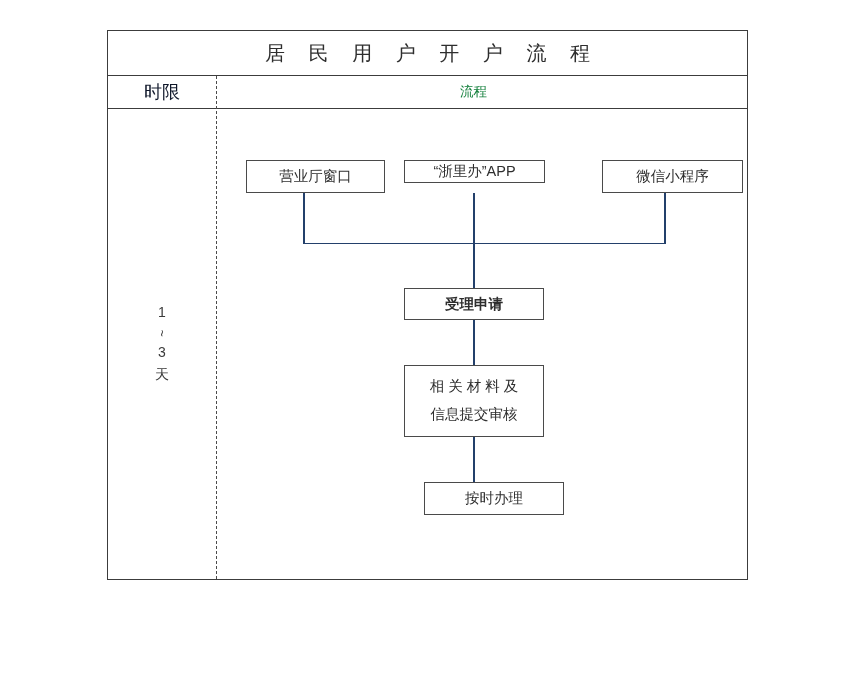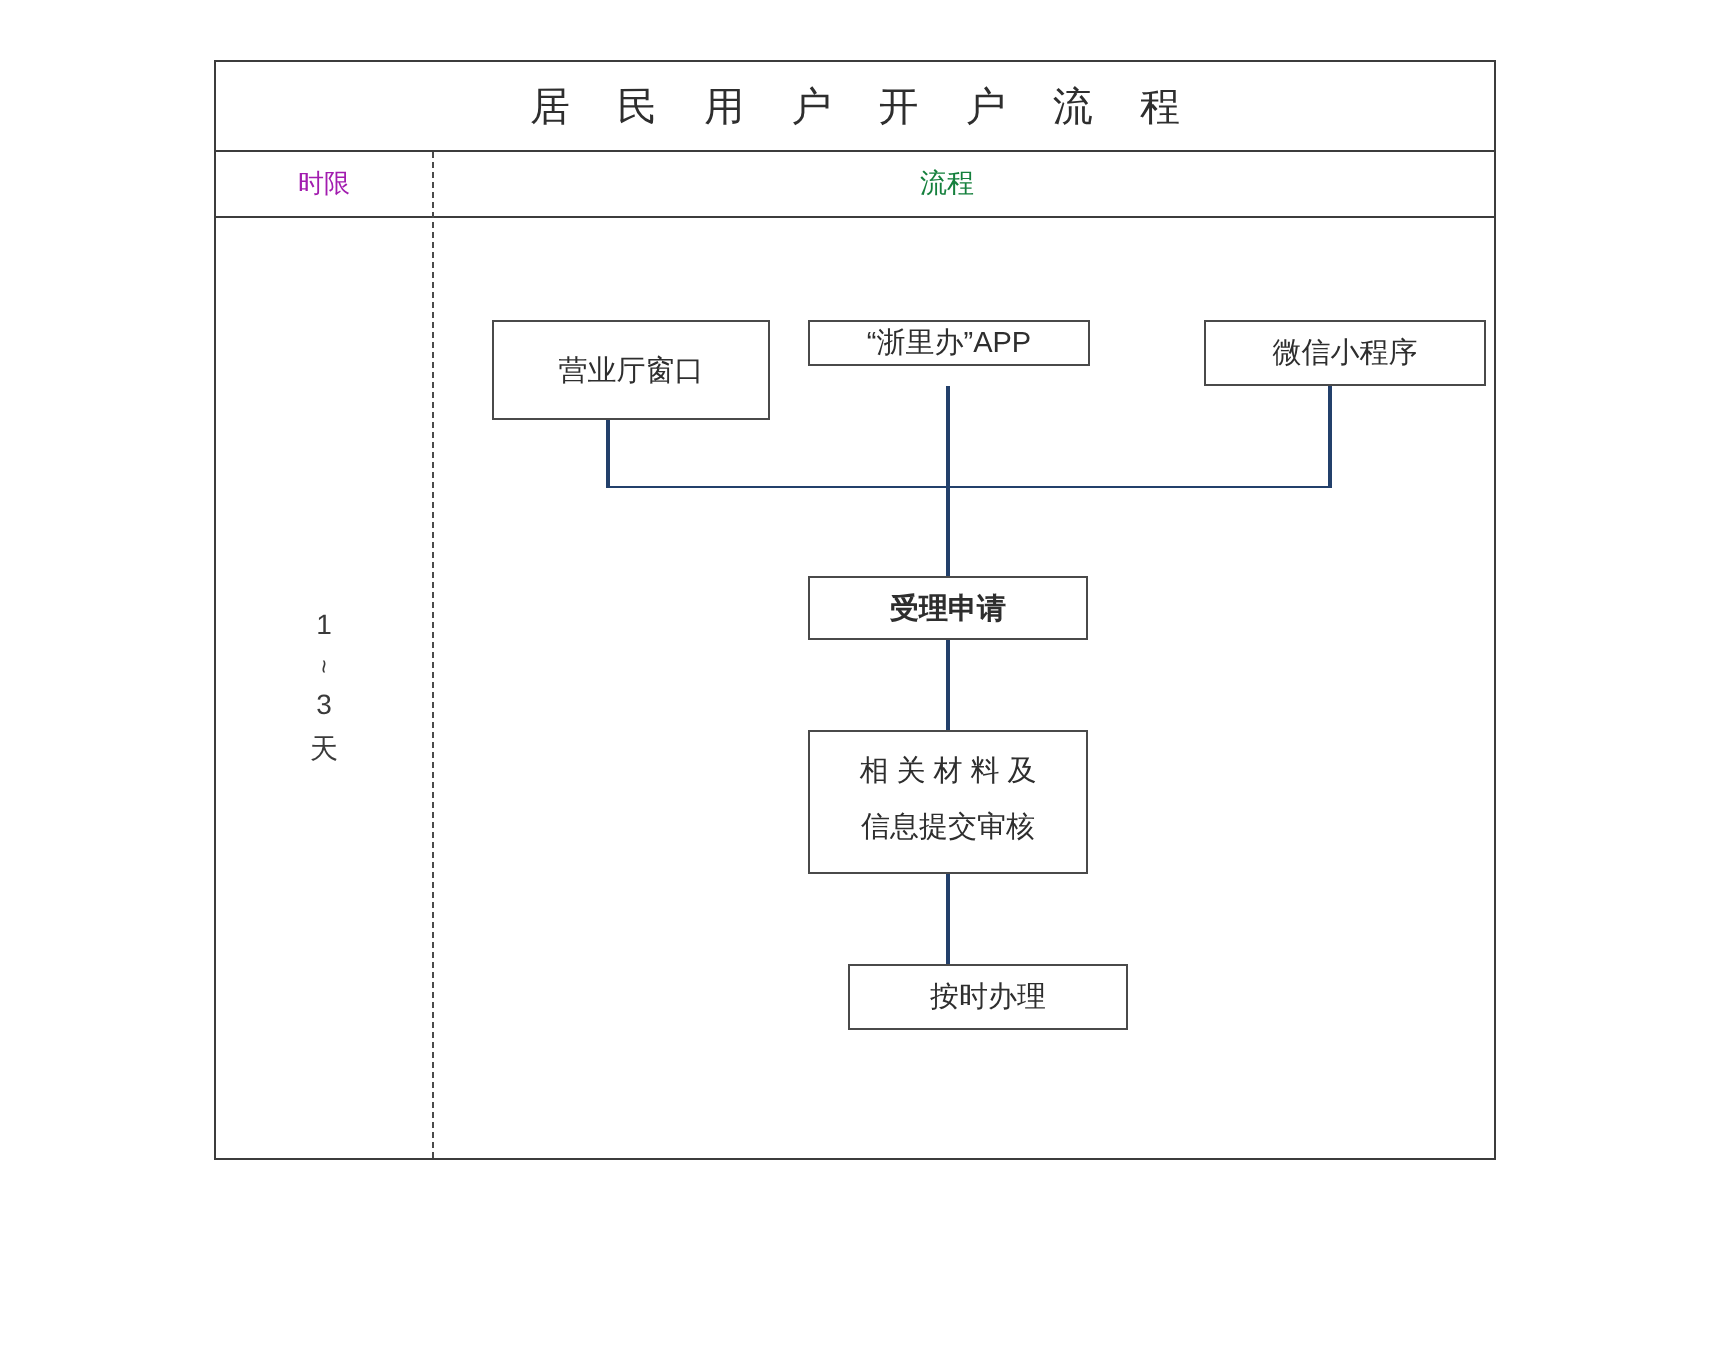--- a/index.html
+++ b/index.html
@@ -68,22 +68,22 @@
   }
   .header-limit {
     position: absolute;
     left: 0;
     top: 0;
     width: 108px;
     height: 100%;
     display: flex;
     align-items: center;
     justify-content: center;
-    font-size: 13px;
-    color: #a21caf;
+    font-size: 18px;
+    color: #0f172a;
   }
   .header-flow {
     position: absolute;
     left: 108px;
     top: 0;
     right: 16px;
     height: 100%;
     display: flex;
     align-items: center;
     justify-content: center;
@@ -140,21 +140,21 @@
     justify-content: center;
     font-size: 14.5px;
     color: #2e2e2e;
     z-index: 3;
     text-align: center;
   }
   .node .line1, .node .line2 { display: block; white-space: nowrap; }
   .node.two-line { line-height: 1.95; font-family: Liberation Mono, monospace; }
   .node.two-line .line1 { letter-spacing: 4px; text-indent: 4px; }
 
-  #node-window      { left: 246px; top: 160px; width: 139px; height: 50px; }
+  #node-window      { left: 246px; top: 160px; width: 139px; height: 33px; }
   #node-app         { left: 404px; top: 160px; width: 141px; height: 23px; }
   #node-miniprogram { left: 562px; top: 160px; width: 141px; height: 33px; margin-left: 40px; }
   #node-accept      { left: 404px; top: 288px; width: 140px; height: 32px; font-weight: bold; }
   #node-materials   { left: 404px; top: 365px; width: 140px; height: 72px; }
   #node-handle      { left: 424px; top: 482px; width: 140px; height: 33px; }
 
   
   .conn {
     position: absolute;
     background: #23406b;

